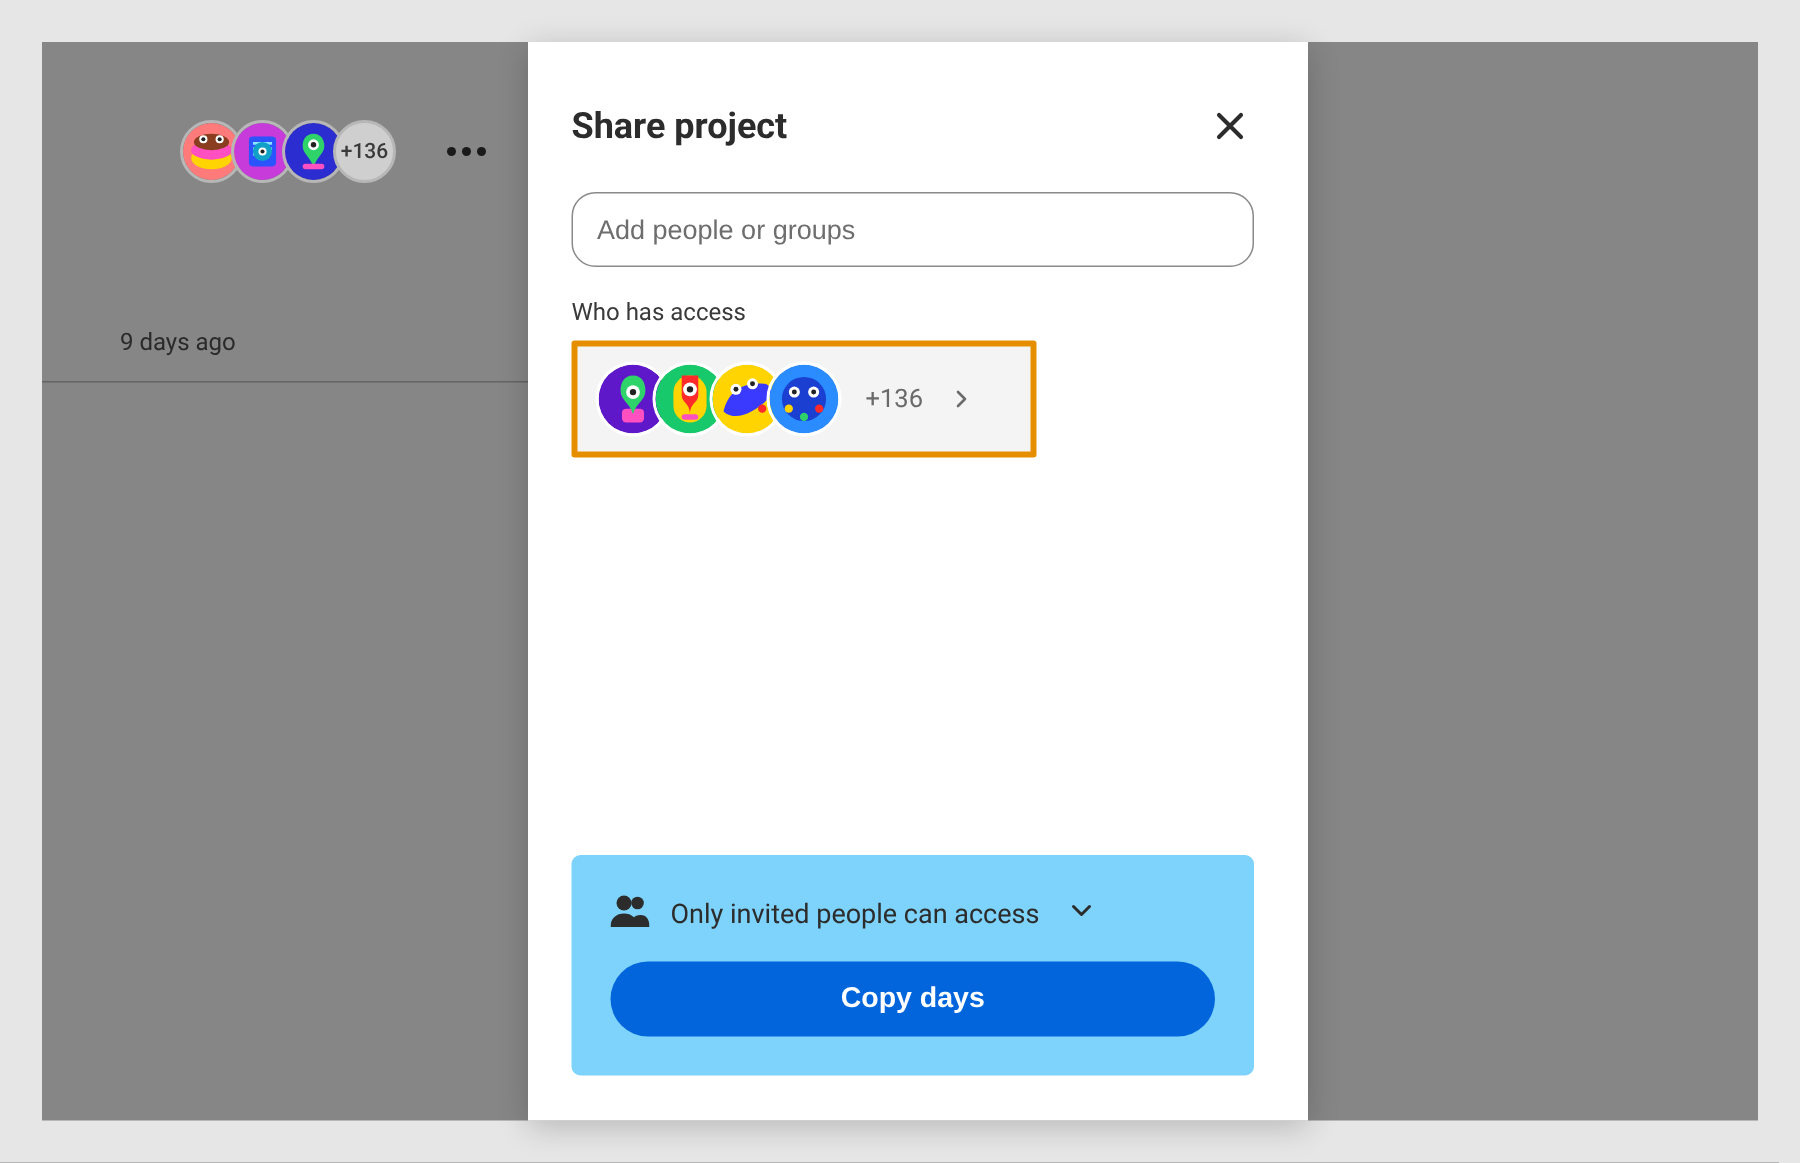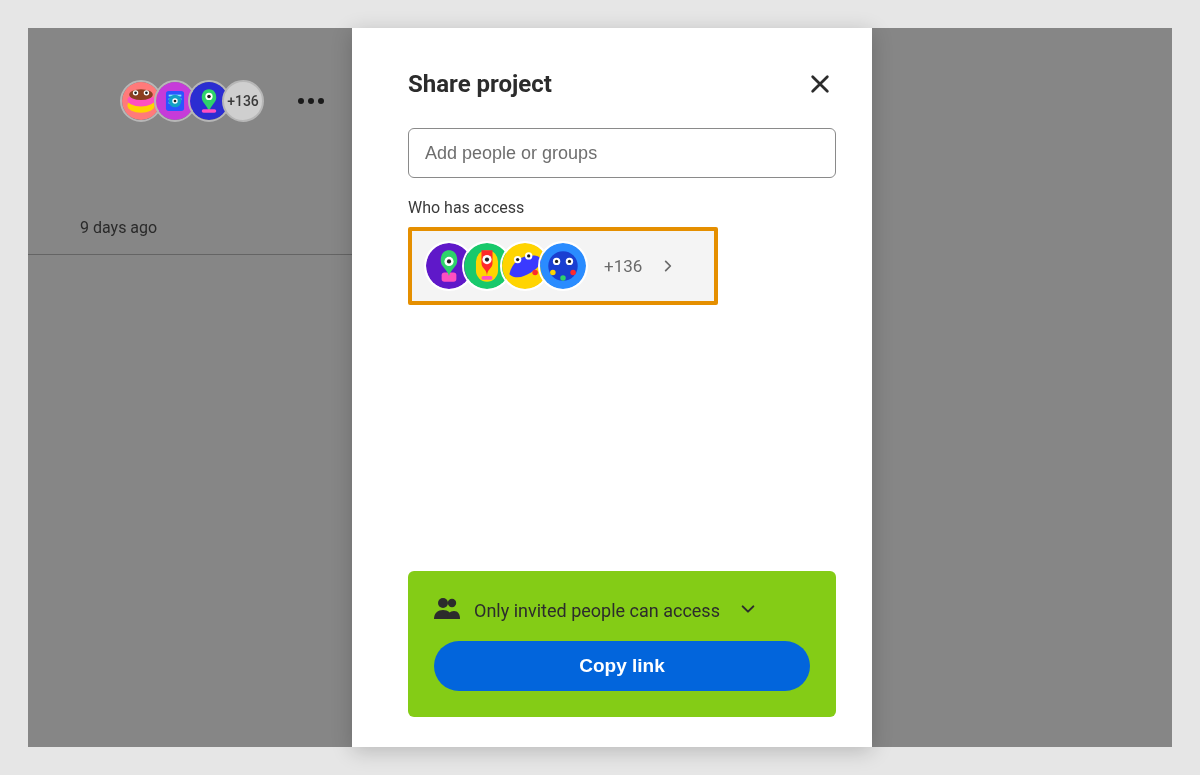--- a/index.html
+++ b/index.html
@@ -76,21 +76,21 @@
     }
     
     .modal {
       position: absolute;
       left: 352px;
       top: 28px;
       width: 520px;
       height: 719px;
       background: #ffffff;
       box-shadow: 0 4px 20px rgba(0,0,0,0.2);
-      padding: 40px 36px 30px 56px;
+      padding: 40px 36px 30px 29px;
       display: flex;
       flex-direction: column;
     }
     .modal-header {
       display: flex;
       justify-content: space-between;
       align-items: center;
     }
     .modal-title {
       font-size: 24px;
@@ -101,21 +101,21 @@
       background: none; border: none; cursor: pointer;
       width: 32px; height: 32px;
       display: flex; align-items: center; justify-content: center;
     }
     .close-btn svg { width: 22px; height: 22px; }
     .search-input {
       margin-top: 28px;
       width: 100%;
       height: 50px;
       border: 1px solid #8a8a8a;
-      border-radius: 6px;
+      border-radius: 16px;
       padding: 0 16px;
       font-size: 18px;
       color: #2c2c2c;
     }
     .search-input::placeholder { color: #6e6e6e; }
     .access-label {
       margin-top: 20px;
       font-size: 16px;
       color: #3a3a3a;
     }
@@ -148,21 +148,21 @@
       margin-left: 6px;
     }
     .chevron-r {
       margin-left: 6px;
       width: 20px; height: 20px;
       display: flex; align-items: center; justify-content: center;
     }
     .chevron-r svg { width: 14px; height: 14px; }
     .spacer { flex: 1; }
     .footer-box {
-      background: #84cc16;
+      background: #7dd3fc;
       border-radius: 6px;
       padding: 22px 26px 26px 26px;
     }
     .access-toggle {
       display: flex;
       align-items: center;
       gap: 14px;
       color: #2c2c2c;
       font-size: 18px;
       padding: 4px 0 18px 0;
@@ -317,16 +317,16 @@
           </svg>
       </span>
       <span>Only invited people can access</span>
       <span class="chev">
         <svg width="16" height="16" viewBox="0 0 24 24">
             <path d="M4 8l8 8 8-8" stroke="#2c2c2c" stroke-width="3" fill="none" stroke-linecap="round" stroke-linejoin="round"></path>
           </svg>
       </span>
     </div>
     <button class="copy-link-btn">
-      <span>Copy link</span>
+      <span>Copy days</span>
     </button>
   </div>
 </div>
 
 </body></html>

